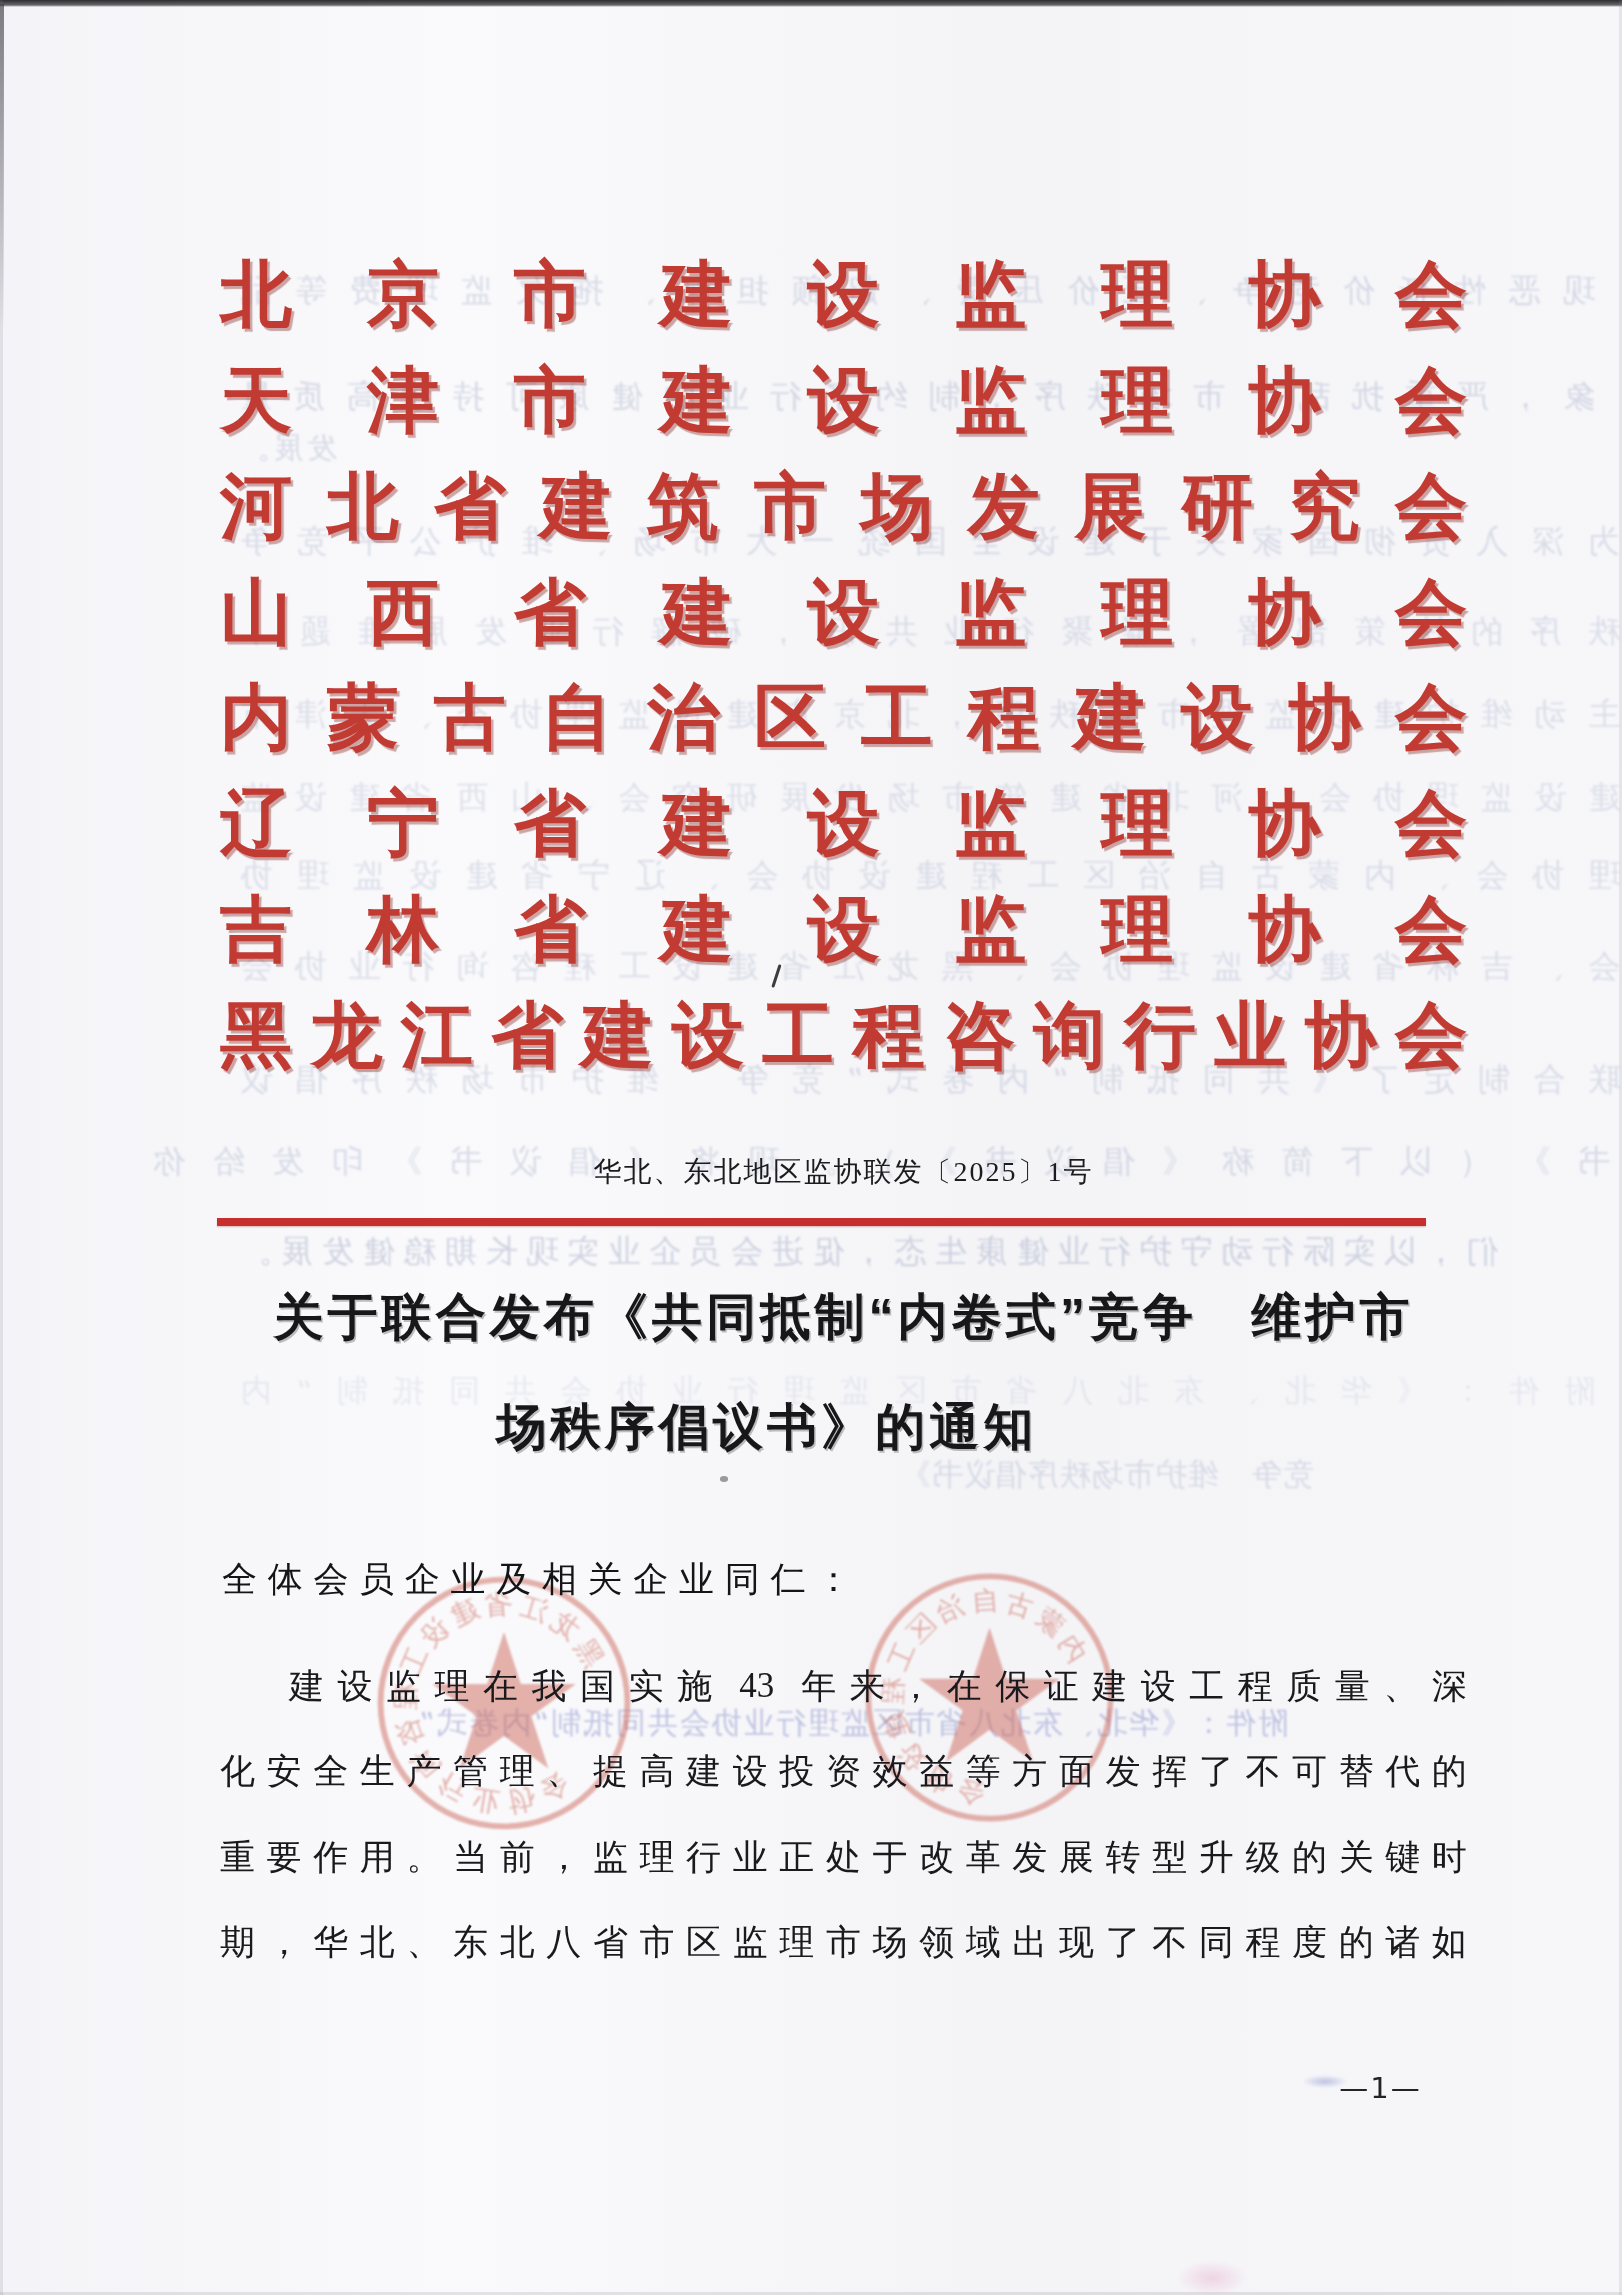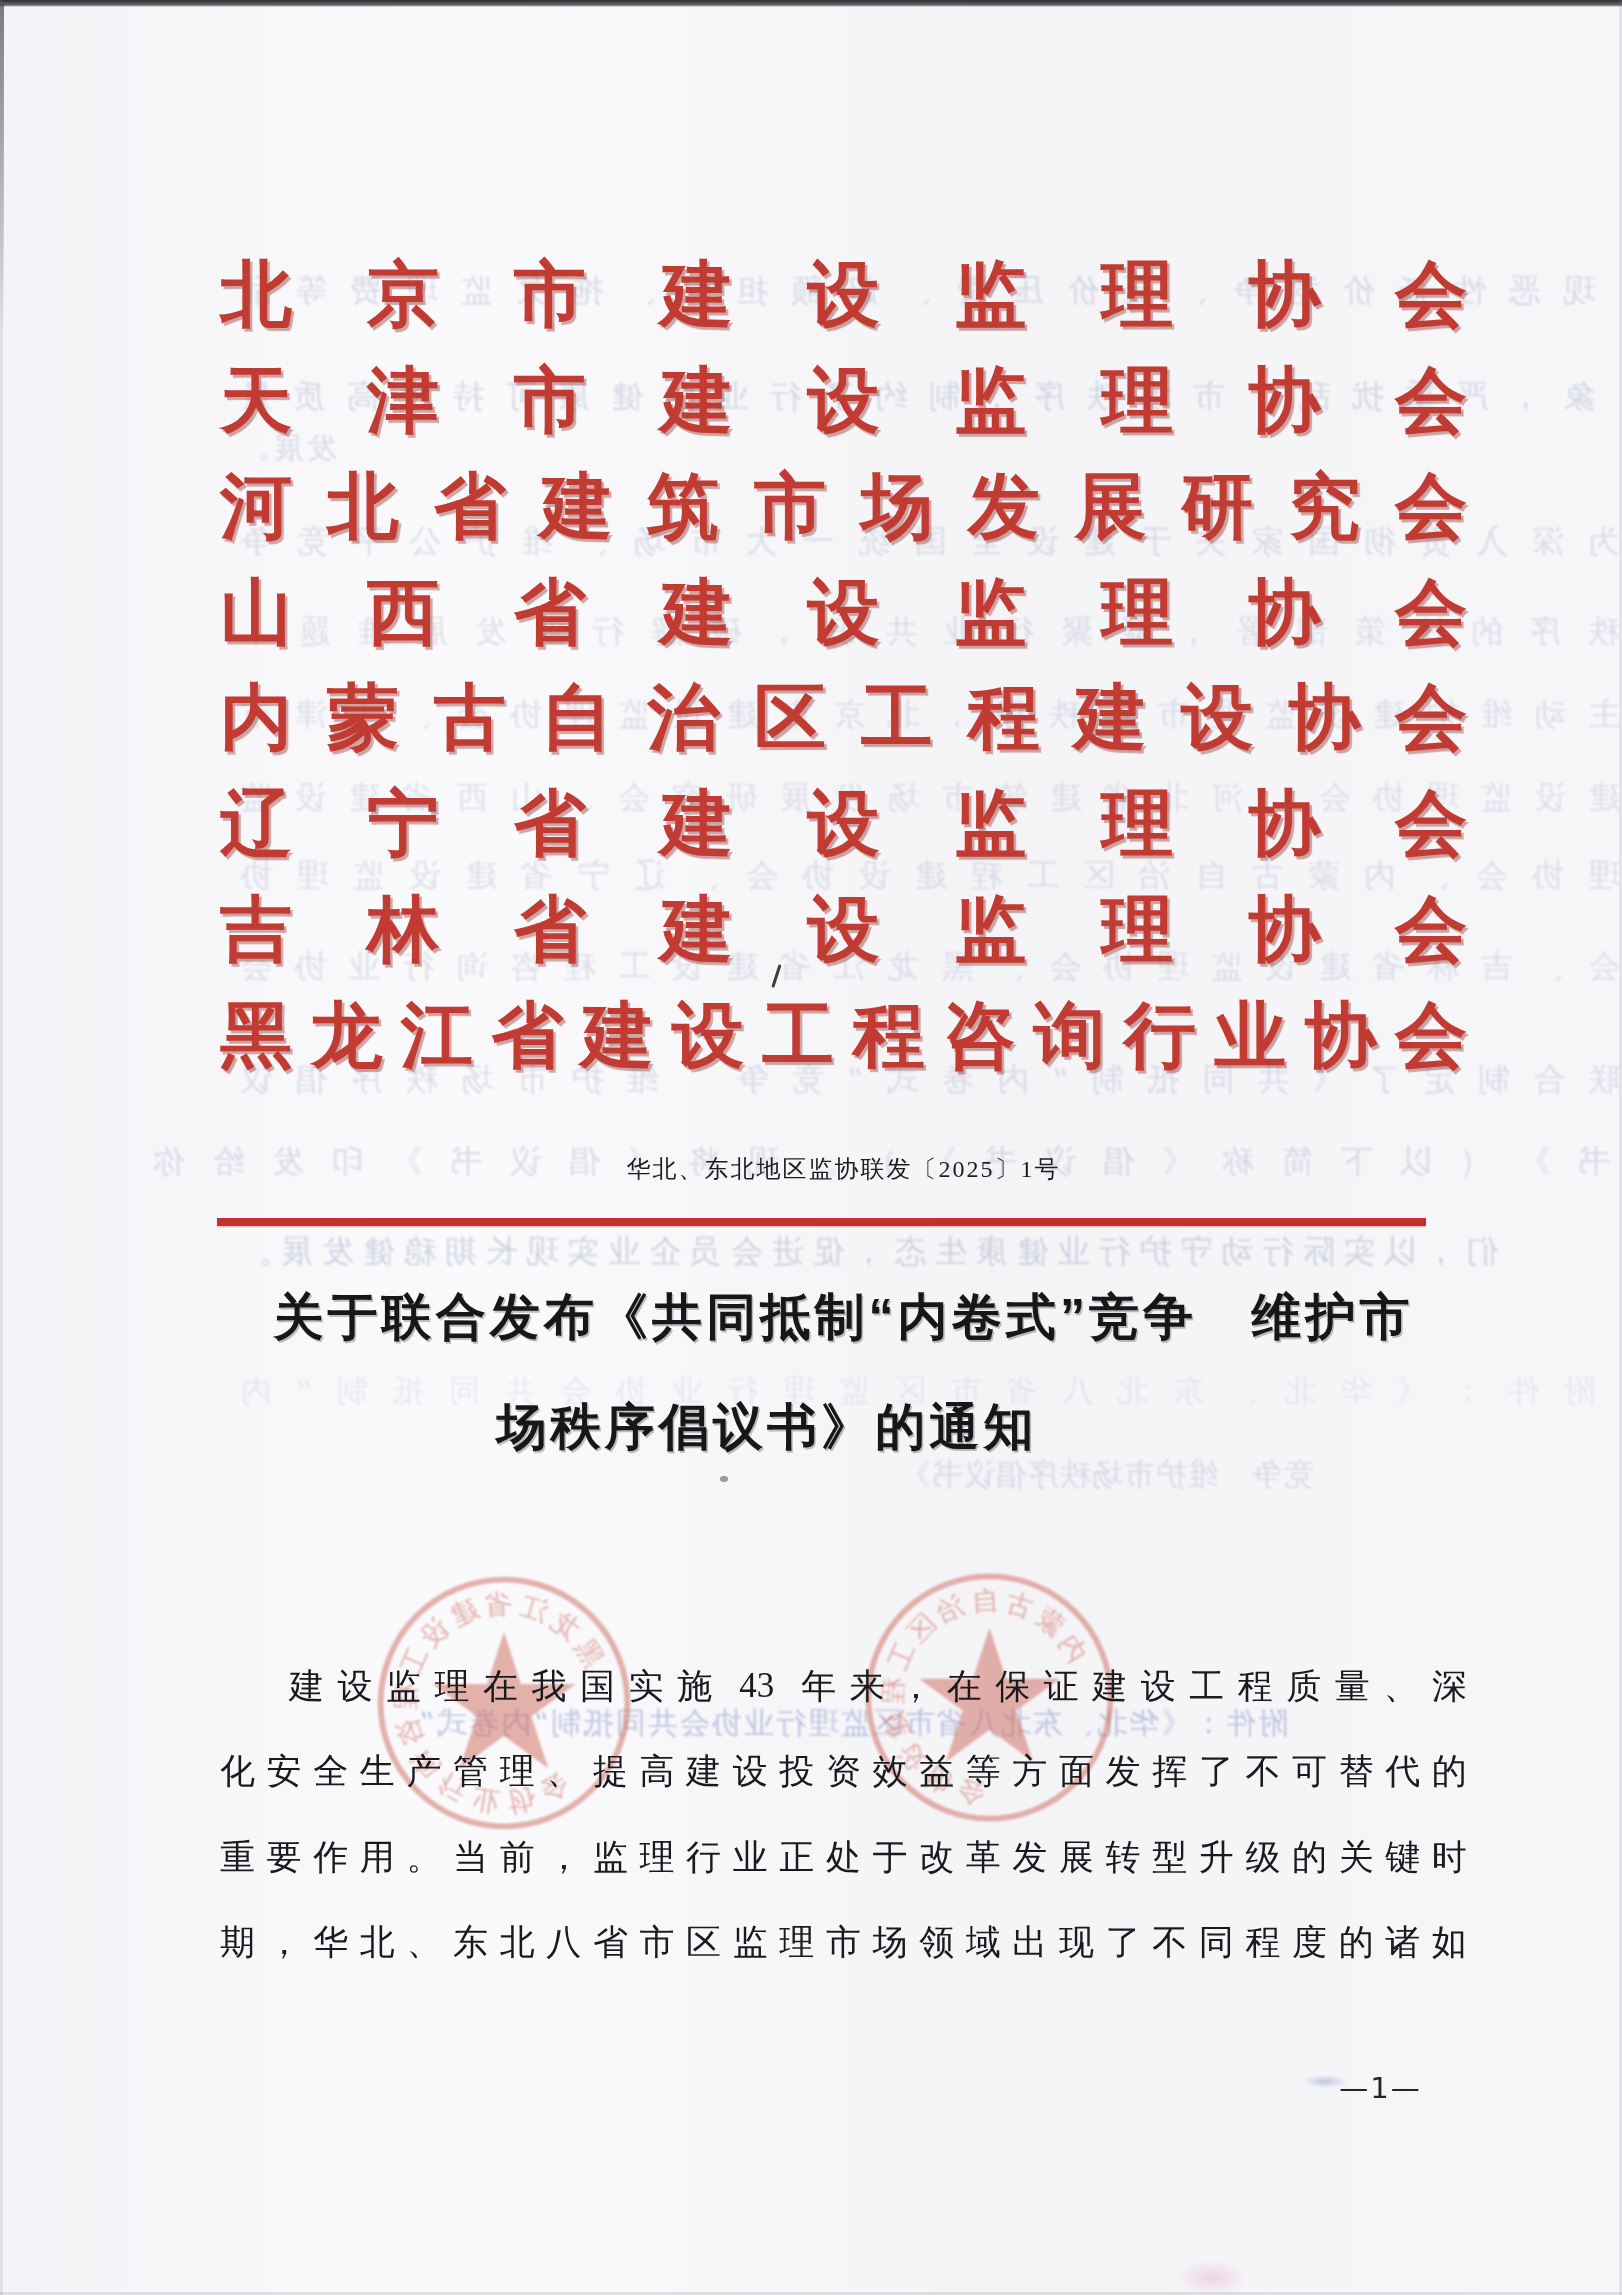--- a/index.html
+++ b/index.html
@@ -9,21 +9,21 @@
   #stamps{z-index:1;}
   #content{z-index:3;}
   #artifacts{z-index:4;pointer-events:none;}
 
   
   .assoc-line{position:absolute;left:220px;width:1247px;height:82px;display:flex;justify-content:space-between;align-items:center;
     font-family:"DejaVu Serif",serif;font-weight:700;font-size:72px;color:#c23b33;
     text-shadow:2.6px 3.1px 1px rgba(130,28,24,.38), -0.5px -0.5px 0 rgba(255,255,255,.25);}
 
   .doc-number{position:absolute;top:1153px;left:220px;width:1247px;text-align:center;
-    font-size:24px;color:#1c1c20;letter-spacing:2px;}
+    font-size:28px;color:#1c1c20;letter-spacing:2px;}
 
   .rule{position:absolute;top:1218px;left:217px;width:1209px;height:7.7px;background:#c5302e;box-shadow:0 1.5px 1.5px rgba(160,50,45,.25);}
 
   .title-line{position:absolute;text-align:center;font-family:Liberation Sans, sans-serif;font-weight:900;
     font-size:50px;color:#17171a;letter-spacing:4.1px;text-shadow:1.5px 2px 0.5px rgba(50,50,55,.3);}
   .title-1{top:1284px;left:220px;width:1247px;}
   .title-2{top:1394px;left:220px;width:1094px;}
 
   .salutation{position:absolute;top:1556px;left:222px;font-size:35px;color:#151518;letter-spacing:10.7px;}
 
@@ -563,20 +563,21 @@
         </div>
       </div>
 
     <div class="doc-number">华北、东北地区监协联发〔2025〕1号</div>
 
     <div class="rule"></div>
 
     <div class="title-line title-1">关于联合发布《共同抵制“内卷式”竞争　维护市</div>
     <div class="title-line title-2">场秩序倡议书》的通知</div>
 
+    <div class="salutation">全体会员企业及相关企业同仁：</div>
 
     <div id="bodylines">
         <div class="body-line char-justify" style="top: 1662px; left: 289px; width: 1178px;">
           <span>建</span>
           <span>设</span>
           <span>监</span>
           <span>理</span>
           <span>在</span>
           <span>我</span>
           <span>国</span>

